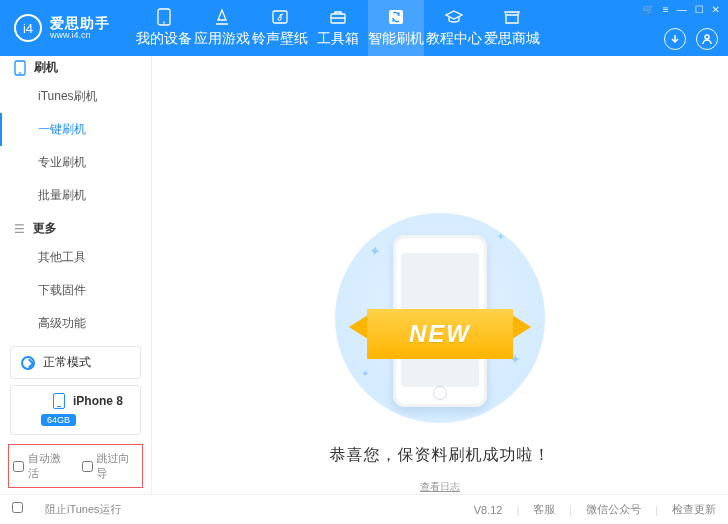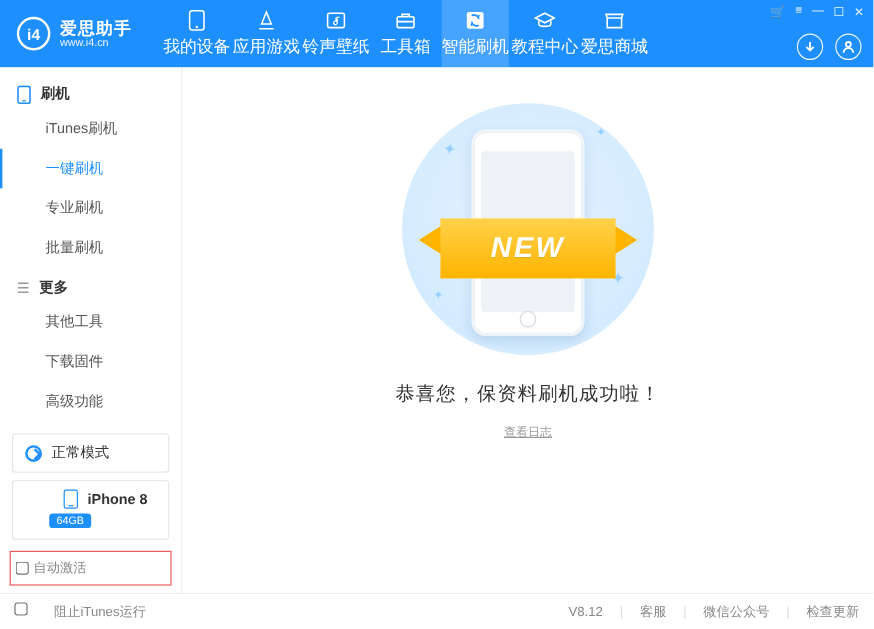--- a/index.html
+++ b/index.html
@@ -1,36 +1,36 @@
 <!DOCTYPE html>
 <html><head>
 <meta charset="utf-8">
 <style>
   * { margin:0; padding:0; box-sizing:border-box; font-family:"Microsoft YaHei","PingFang SC",sans-serif; }
   body { width:728px; height:524px; background:#fff; overflow:hidden; position:relative; }
 
   
   .header { height:56px; background:#1e8fff; color:#fff; display:flex; align-items:center; padding:0 10px 0 14px; position:relative; }
   .logo-wrap { display:flex; align-items:center; gap:8px; margin-right:26px; }
-  .logo-circle { width:28px; height:28px; border:2px solid #fff; border-radius:50%; display:flex; align-items:center; justify-content:center; font-weight:bold; font-size:13px; }
+  .logo-circle { width:28px; height:28px; border:2px solid #fff; border-radius:50%; display:flex; align-items:center; justify-content:center; font-weight:normal; font-size:13px; }
   .logo-text .cn { font-size:14px; font-weight:bold; letter-spacing:1px; line-height:1; }
   .logo-text .url { font-size:9px; opacity:.9; line-height:1.2; }
   .nav { display:flex; gap:2px; }
   .nav-item { width:56px; height:56px; display:flex; flex-direction:column; align-items:center; justify-content:center; gap:4px; cursor:pointer; }
   .nav-item.active { background:rgba(255,255,255,.18); }
   .nav-item .ico { width:20px; height:18px; display:flex; align-items:center; justify-content:center; }
   .nav-item .lbl { font-size:14px; }
   .win-controls { position:absolute; top:4px; right:8px; display:flex; gap:8px; font-size:10px; }
   .win-controls span { cursor:pointer; opacity:.9; }
   .profile { position:absolute; right:10px; bottom:6px; display:flex; gap:10px; }
   .circ-btn { width:22px; height:22px; border:1.5px solid rgba(255,255,255,.9); border-radius:50%; display:flex; align-items:center; justify-content:center; cursor:pointer; }
   .circ-btn svg { stroke:#fff; fill:none; stroke-width:1.5; }
 
   
-  .body { display:flex; height:438px; }
+  .body { display:flex; height:438px;align-items:flex-end; }
 
   
   .sidebar { width:152px; border-right:1px solid #eceef0; display:flex; flex-direction:column; padding-top:6px; }
   .sb-group-h { display:flex; align-items:center; gap:8px; padding:8px 14px 4px 14px; color:#333; font-size:12px; font-weight:bold; }
   .sb-item { padding:8px 14px 8px 36px; font-size:12px; color:#555; cursor:pointer; border-left:2px solid transparent; }
   .sb-item.active { color:#1e8fff; border-left-color:#1e8fff; }
   .sb-spacer { flex:1; }
   .mode-box { margin:6px 10px; border:1px solid #e5e7eb; border-radius:3px; padding:7px 10px; display:flex; align-items:center; gap:8px; font-size:12px; color:#333; }
   .dot-blue { width:14px; height:14px; border-radius:50%; border:2px solid #1e8fff; position:relative; }
   .dot-blue:after { content:""; width:5px; height:5px; border-right:2px solid #1e8fff; border-bottom:2px solid #1e8fff; position:absolute; top:2px; left:3px; transform:rotate(-45deg); }
@@ -199,20 +199,24 @@
         <span class="phone-ico"></span>
         <span>iPhone 8</span>
       </div>
       <span class="badge">64GB</span>
     </div>
     <div class="opts-row">
       <label>
           <input type="checkbox" style="">
           <span>自动激活</span>
         </label>
+      <label>
+          <input type="checkbox" style="">
+          <span>跳过向导</span>
+        </label>
     </div>
   </div>
 
   <div class="main">
     <div class="illus">
       <span class="sparkle s1">✦</span>
       <span class="sparkle s2">✦</span>
       <span class="sparkle s3">✦</span>
       <span class="sparkle s4">✦</span>
       <div class="phone"></div>

